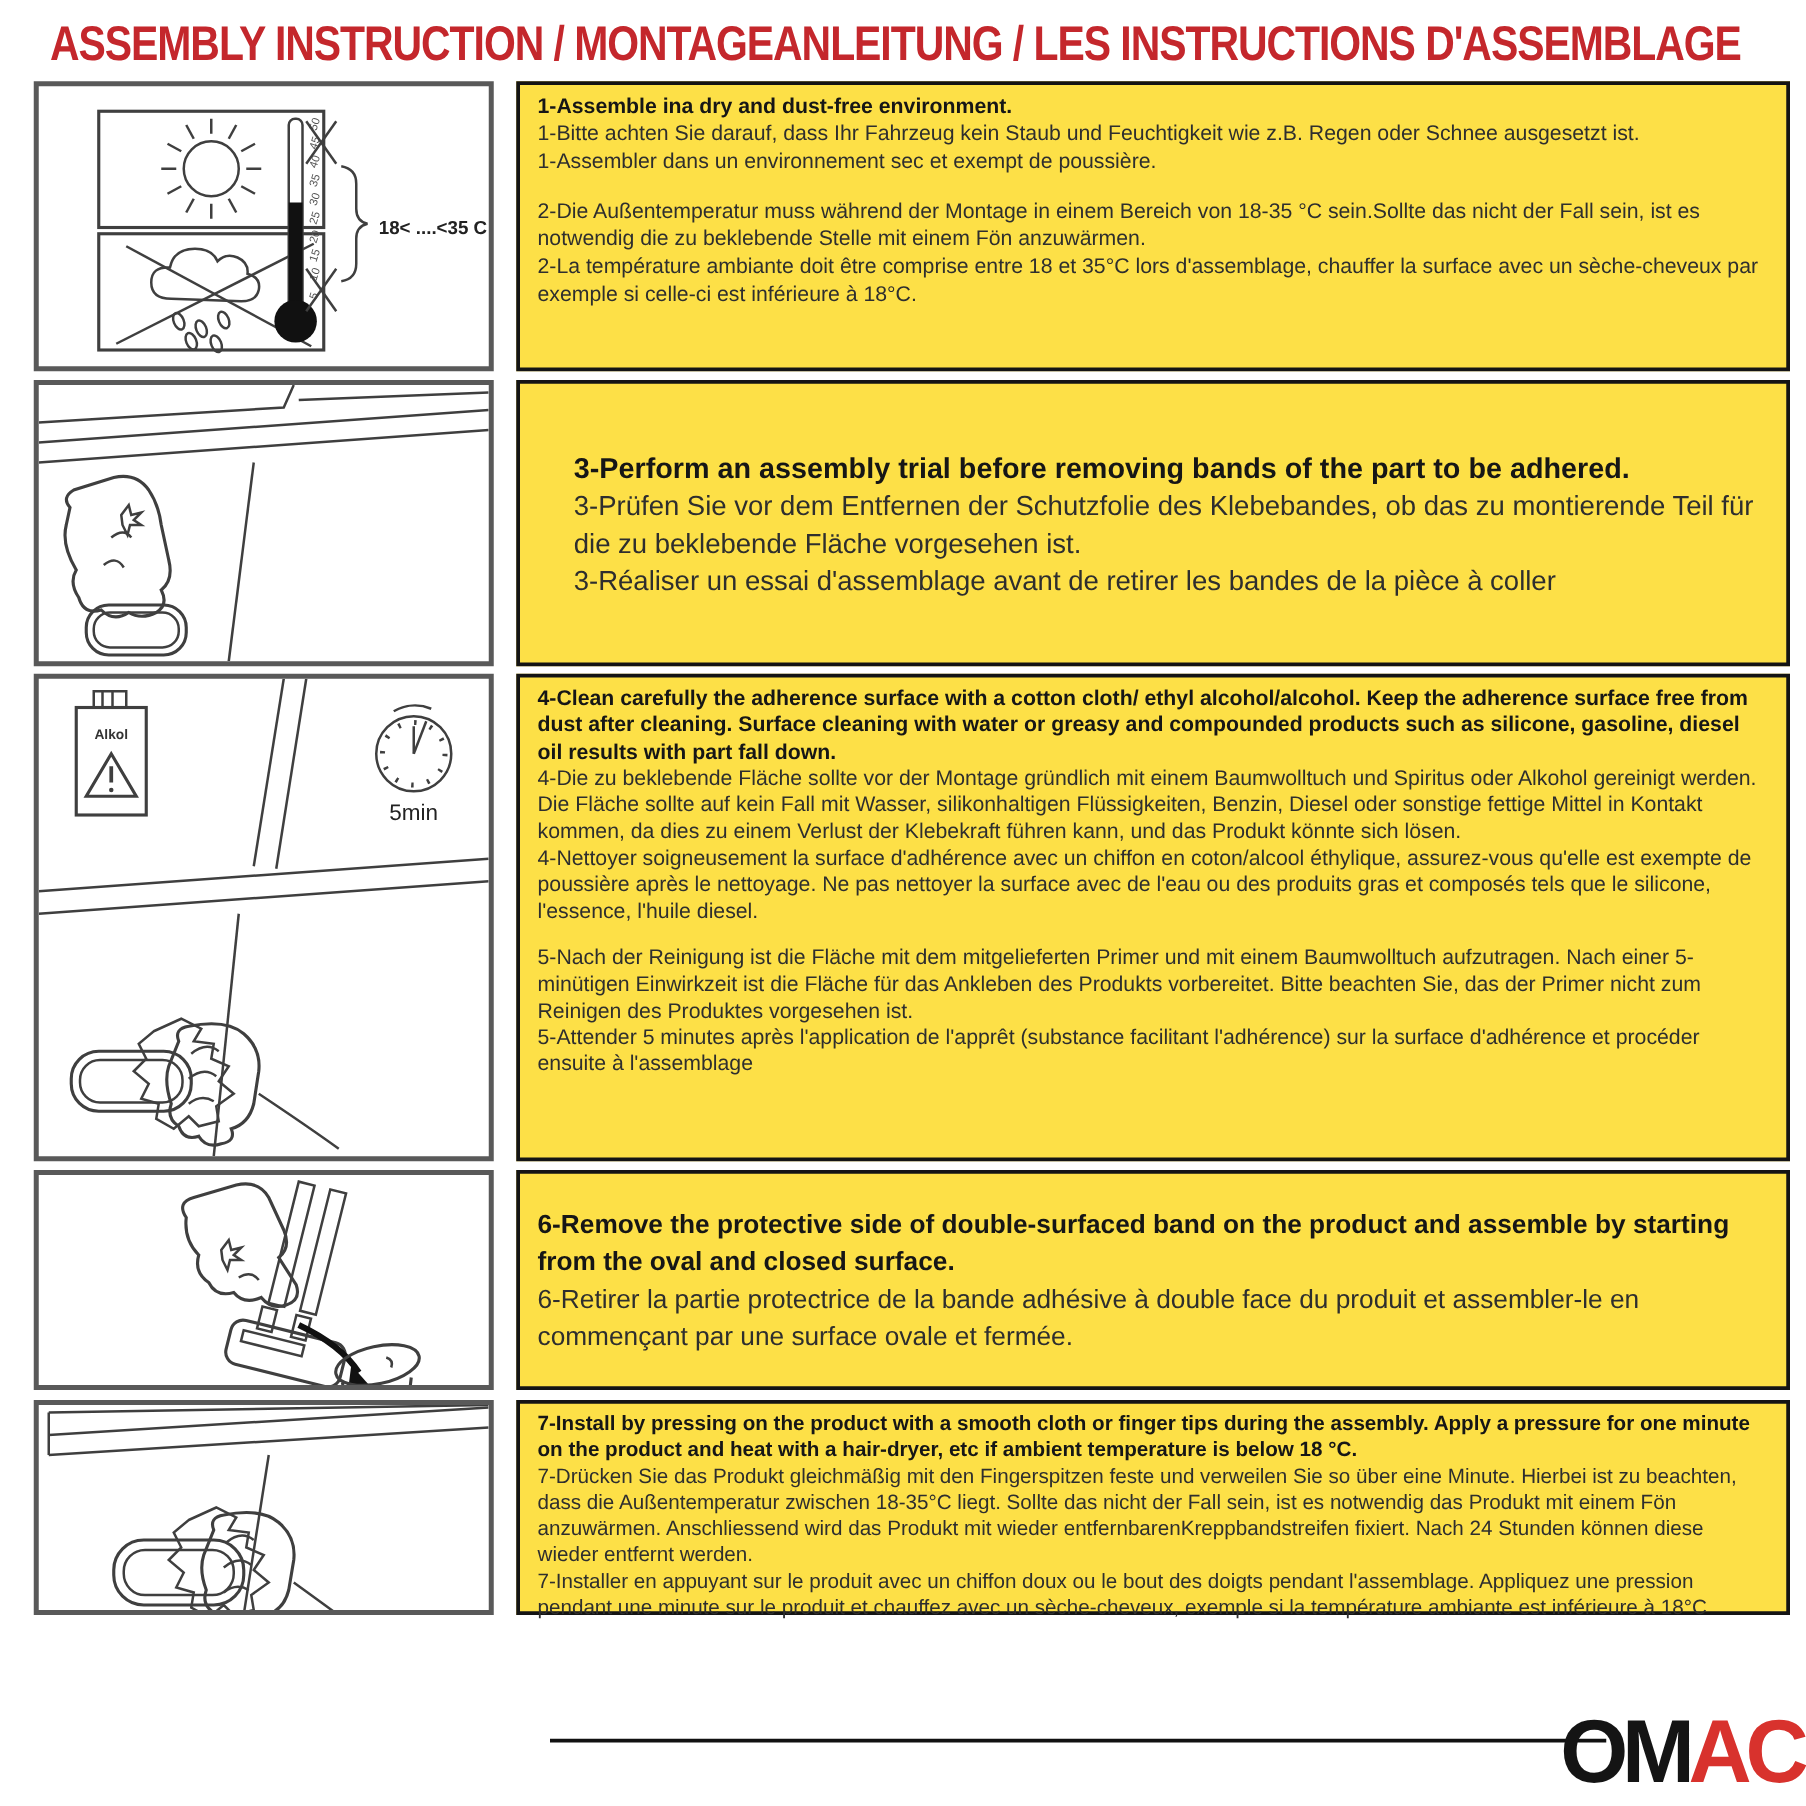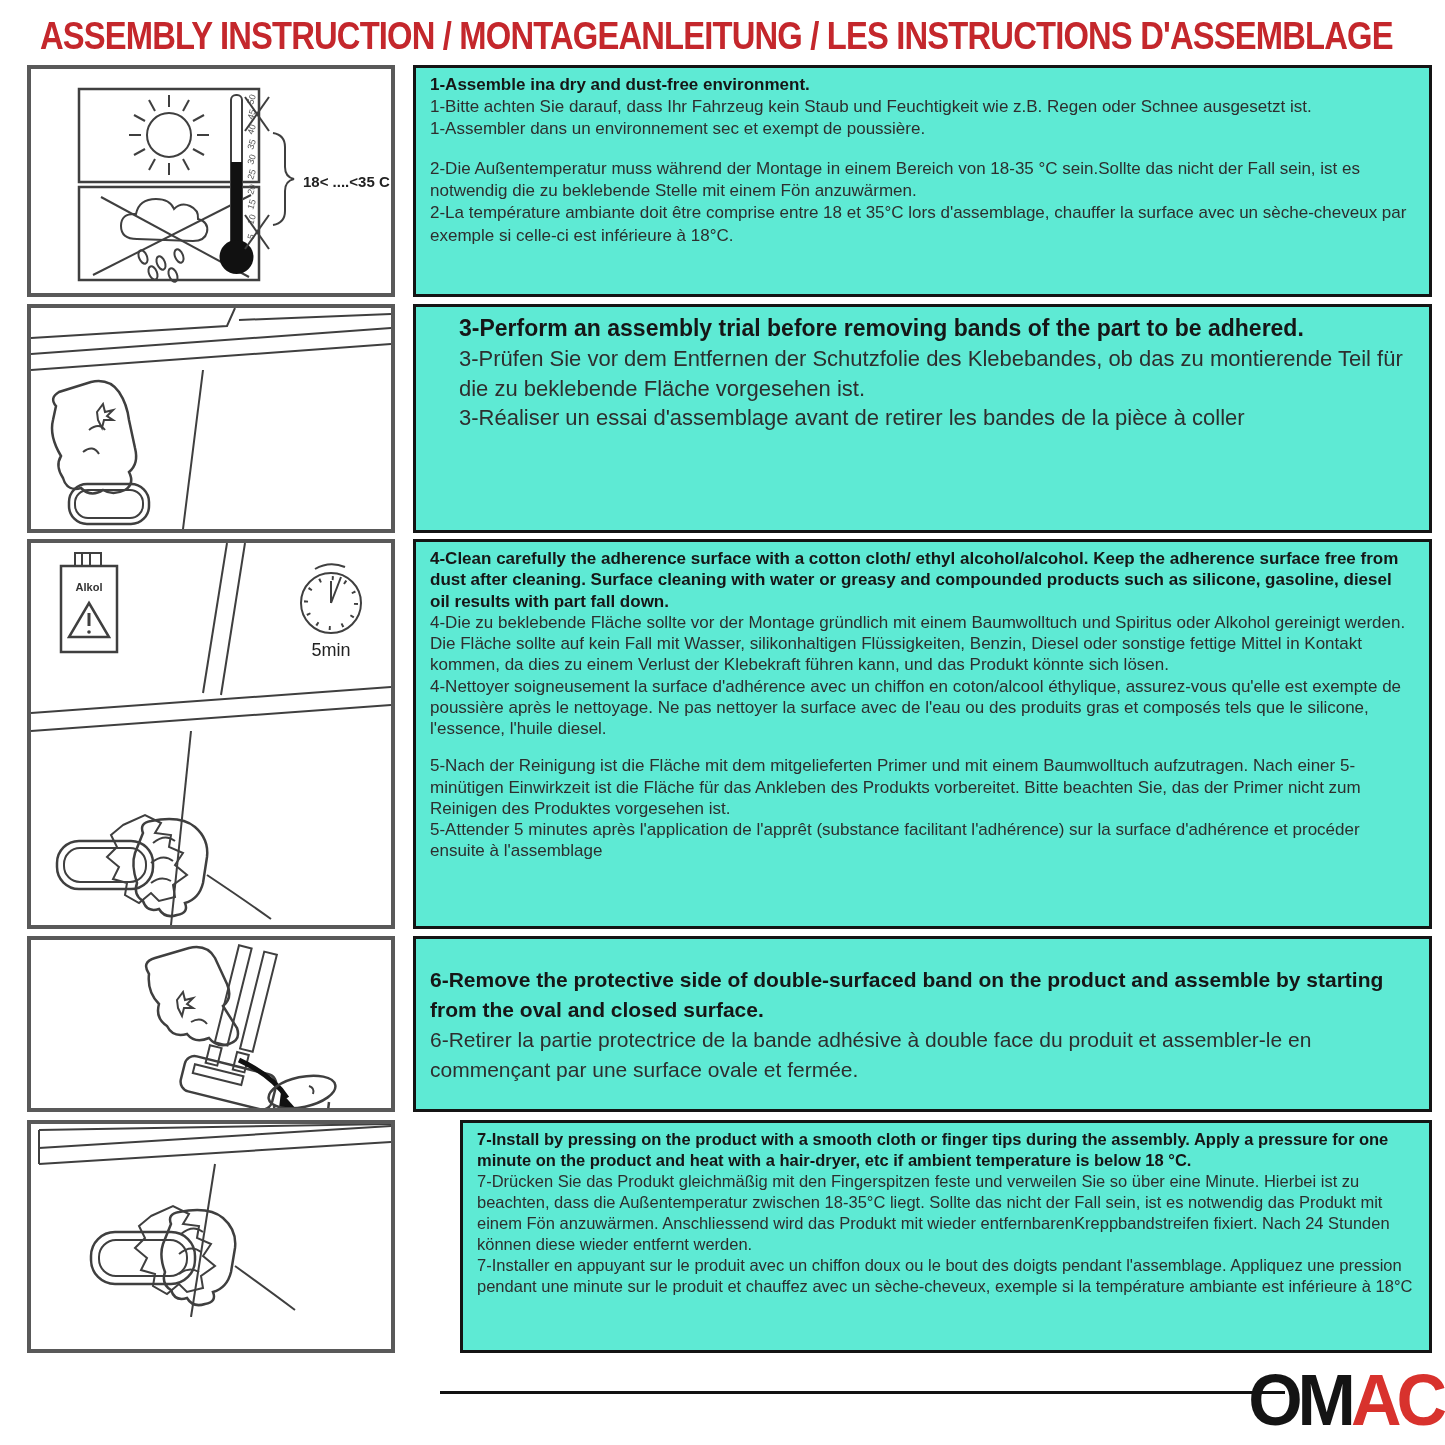--- a/index.html
+++ b/index.html
@@ -12,37 +12,37 @@
     letter-spacing:-1px; white-space:nowrap;
     transform:scaleX(0.84); transform-origin:left center;
   }
 
   .rows { position:absolute; top:65px; left:27px; width:1405px; }
   .row { display:flex; align-items:stretch; }
   .r1 { height:232px; margin-bottom:7px; }
   .r2 { height:229px; margin-bottom:6px; }
   .r3 { height:390px; margin-bottom:7px; }
   .r4 { height:176px; margin-bottom:8px; }
-  .r5 { height:233px;gap:47px; }
+  .r5 { height:172px; }
 
   .figbox {
     width:368px; box-sizing:border-box; flex:0 0 368px;
     border:4px solid #595959; background:#fff; overflow:hidden;
   }
   .textbox {
     flex:1; margin-left:18px; box-sizing:border-box;
-    border:3px solid #141414; background:#5eead4;
+    border:3px solid #141414; background:#fde047;
     padding:6px 14px 4px 14px; color:#2e2e2e;
   }
   .textbox p { margin:0; }
   .en { font-weight:bold; color:#161616; }
 
   .t1 { font-size:17px; line-height:1.3; }
   .t1 .gap { height:18px; }
-  .t2 { font-size:22px; line-height:1.35; display:flex; flex-direction:column; justify-content:flex-start;padding-left:43px; }
+  .t2 { font-size:22px; line-height:1.35; display:flex; flex-direction:column; justify-content:center;padding-left:43px; }
   .t2 .en { font-size:23px; }
   .t3 { font-size:17px; line-height:1.25; }
   .t3 .gap { height:16px; }
   .t4 { font-size:21px; line-height:1.42; display:flex; flex-direction:column; justify-content:center; }
   .t5 { font-size:16.5px; line-height:1.27; }
 
   svg { display:block; }
   .ln { stroke:#3f3f3f; stroke-width:2; fill:none; }
   .ln25 { stroke:#3f3f3f; stroke-width:2.5; fill:none; }
 

